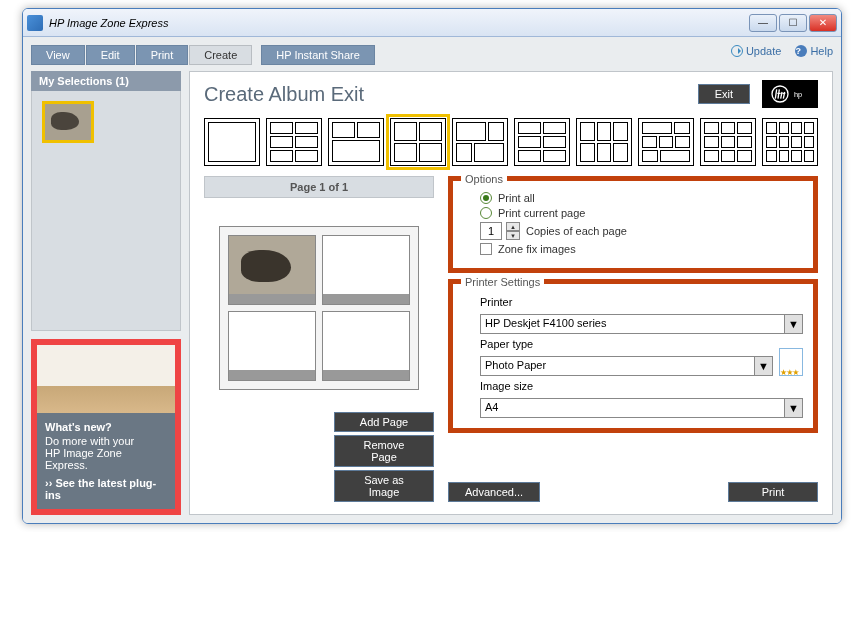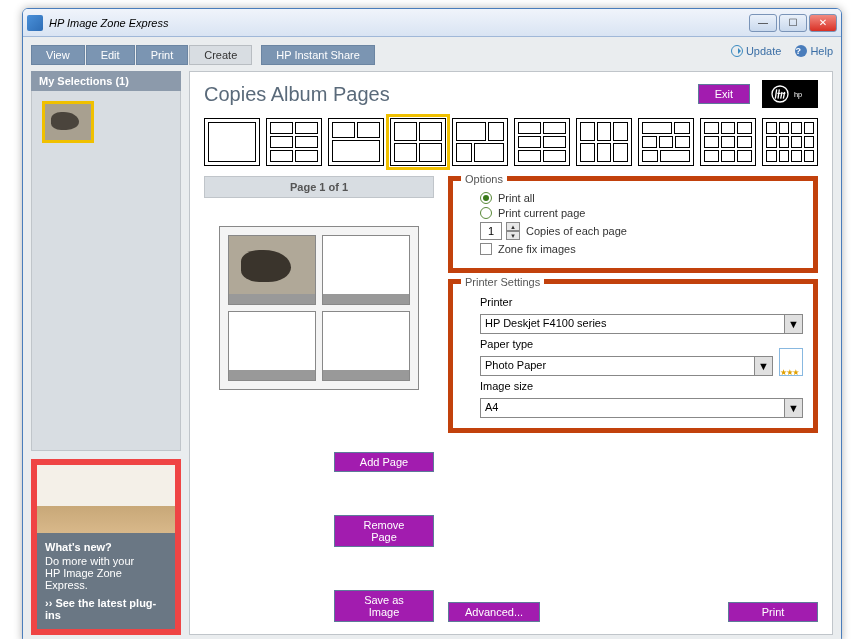--- a/index.html
+++ b/index.html
@@ -26,40 +26,40 @@
 .thumb { width:52px; height:42px; border:3px solid #f0c000; background:#a8a090; position:relative; }
 .thumb::after { content:""; position:absolute; left:6px; top:8px; width:28px; height:18px; background:#4a443c; border-radius:40% 60% 50% 40%; }
 .promo { margin-top:8px; border:6px solid #ef4444; }
 .promo-img { height:68px; background:linear-gradient(to bottom,#f4f0e8 0%,#f4f0e8 60%,#c8a878 60%,#d8b88a 100%); position:relative; }
 .promo-text { background:#6a7784; color:#fff; padding:8px; font-size:10px; }
 .promo-text b { font-size:11px; display:block; margin-bottom:2px; }
 .promo-link { margin-top:6px; font-weight:bold; }
 .main { flex:1; background:#fff; border:1px solid #c0c5ca; padding:0; display:flex; flex-direction:column; }
 .main-header { display:flex; align-items:center; padding:8px 14px 4px 14px; }
 .main-title { font-size:20px; color:#5a6a7a; font-weight:normal; flex:1; }
-.btn { background:#a21caf; color:#fff; border:1px solid #5d7a99; padding:3px 16px; cursor:pointer; font-size:11px; }
+.btn { background:#404040; color:#fff; border:1px solid #5d7a99; padding:3px 16px; cursor:pointer; font-size:11px; }
 .hp-logo { width:56px; height:28px; background:#000; margin-left:12px; display:flex; align-items:center; justify-content:center; }
 .hp-logo svg { width:40px; height:20px; }
 .templates { display:flex; gap:6px; padding:6px 14px 10px 14px; border-bottom: none; }
 .tmpl { width:56px; height:48px; border:1.5px solid #000; background:#fff; cursor:pointer; padding:3px; display:flex; flex-direction:column; gap:2px; }
 .tmpl.selected { outline:3px solid #f0c000; outline-offset:1px; }
 .tmpl .row { display:flex; gap:2px; flex:1; }
 .tmpl .cell { border:1px solid #000; flex:1; }
 .lower { display:flex; gap:14px; padding:0 14px 12px 14px; flex:1; }
 .left-col { width:230px; display:flex; flex-direction:column; }
 .page-indicator { background:#d8dde2; border:1px solid #c0c5ca; text-align:center; padding:4px 0; color:#555; font-weight:bold; }
 .preview-wrap { flex:1; display:flex; flex-direction:column; align-items:center; margin-top:28px; }
 .preview { width:200px; border:1px solid #888; background:#f4f4f4; padding:8px; }
 .preview-grid { display:grid; grid-template-columns:1fr 1fr; grid-template-rows:1fr 1fr; gap:6px; }
 .pslot { border:1px solid #888; background:#fff; height:70px; position:relative; overflow:hidden; }
 .pslot.filled { background:#b0a898; }
 .pslot.filled::after { content:""; position:absolute; left:12px; top:14px; width:50px; height:32px; background:#3a342c; border-radius:40% 60% 50% 40%; }
 .greybar { position:absolute; bottom:0; left:0; right:0; height:10px; background:#999; }
 .page-buttons { display:flex; flex-direction:column; gap:3px; align-items:flex-end; margin-top:22px; }
-.page-buttons .btn { width:100px; text-align:center;margin-top:40px; }
+.page-buttons .btn { width:100px; text-align:center; }
 .right-col { flex:1; display:flex; flex-direction:column; gap:6px; }
 .fieldset { border:5px solid #c2410c; padding:8px 10px 10px 27px; position:relative; }
 .fieldset-label { position:absolute; top:-8px; left:8px; background:#fff; padding:0 4px; color:#555; }
 .radio-row, .check-row { display:flex; align-items:center; gap:6px; margin:3px 0; color:#333; }
 .radio { width:12px; height:12px; border:1px solid #5a8a3a; border-radius:50%; display:flex; align-items:center; justify-content:center; }
 .radio.checked::after { content:""; width:6px; height:6px; background:#3a7a1a; border-radius:50%; }
 .checkbox { width:12px; height:12px; border:1px solid #888; background:#fff; }
 .spinner { display:flex; align-items:center; gap:4px; }
 .spinner input { width:22px; height:18px; border:1px solid #888; text-align:center; font-size:11px; }
 .spin-btns { display:flex; flex-direction:column; }
@@ -124,21 +124,21 @@
             <b>What's new?</b>
             <span>Do more with your</span><br>
             <span>HP Image Zone Express.</span>
             <div class="promo-link">›› See the latest plug-ins</div>
           </div>
         </div>
       </div>
 
       <div class="main">
         <div class="main-header">
-          <div class="main-title">Copies Album Pages</div>
+          <div class="main-title">Create Album Exit</div>
           <div class="btn">Exit</div>
           <div class="hp-logo">
             <svg viewBox="0 0 60 30">
                 <circle cx="15" cy="15" r="12" fill="none" stroke="#fff" stroke-width="2"></circle>
                 <path d="M10 8 L8 22 M14 8 L12 22 M11 14 L16 14 M18 12 L16 22 M22 12 L20 22 M19 14 L23 14" stroke="#fff" stroke-width="2" fill="none"></path>
                 <text x="36" y="20" fill="#fff" font-size="10">hp</text>
               </svg>
           </div>
         </div>
 

